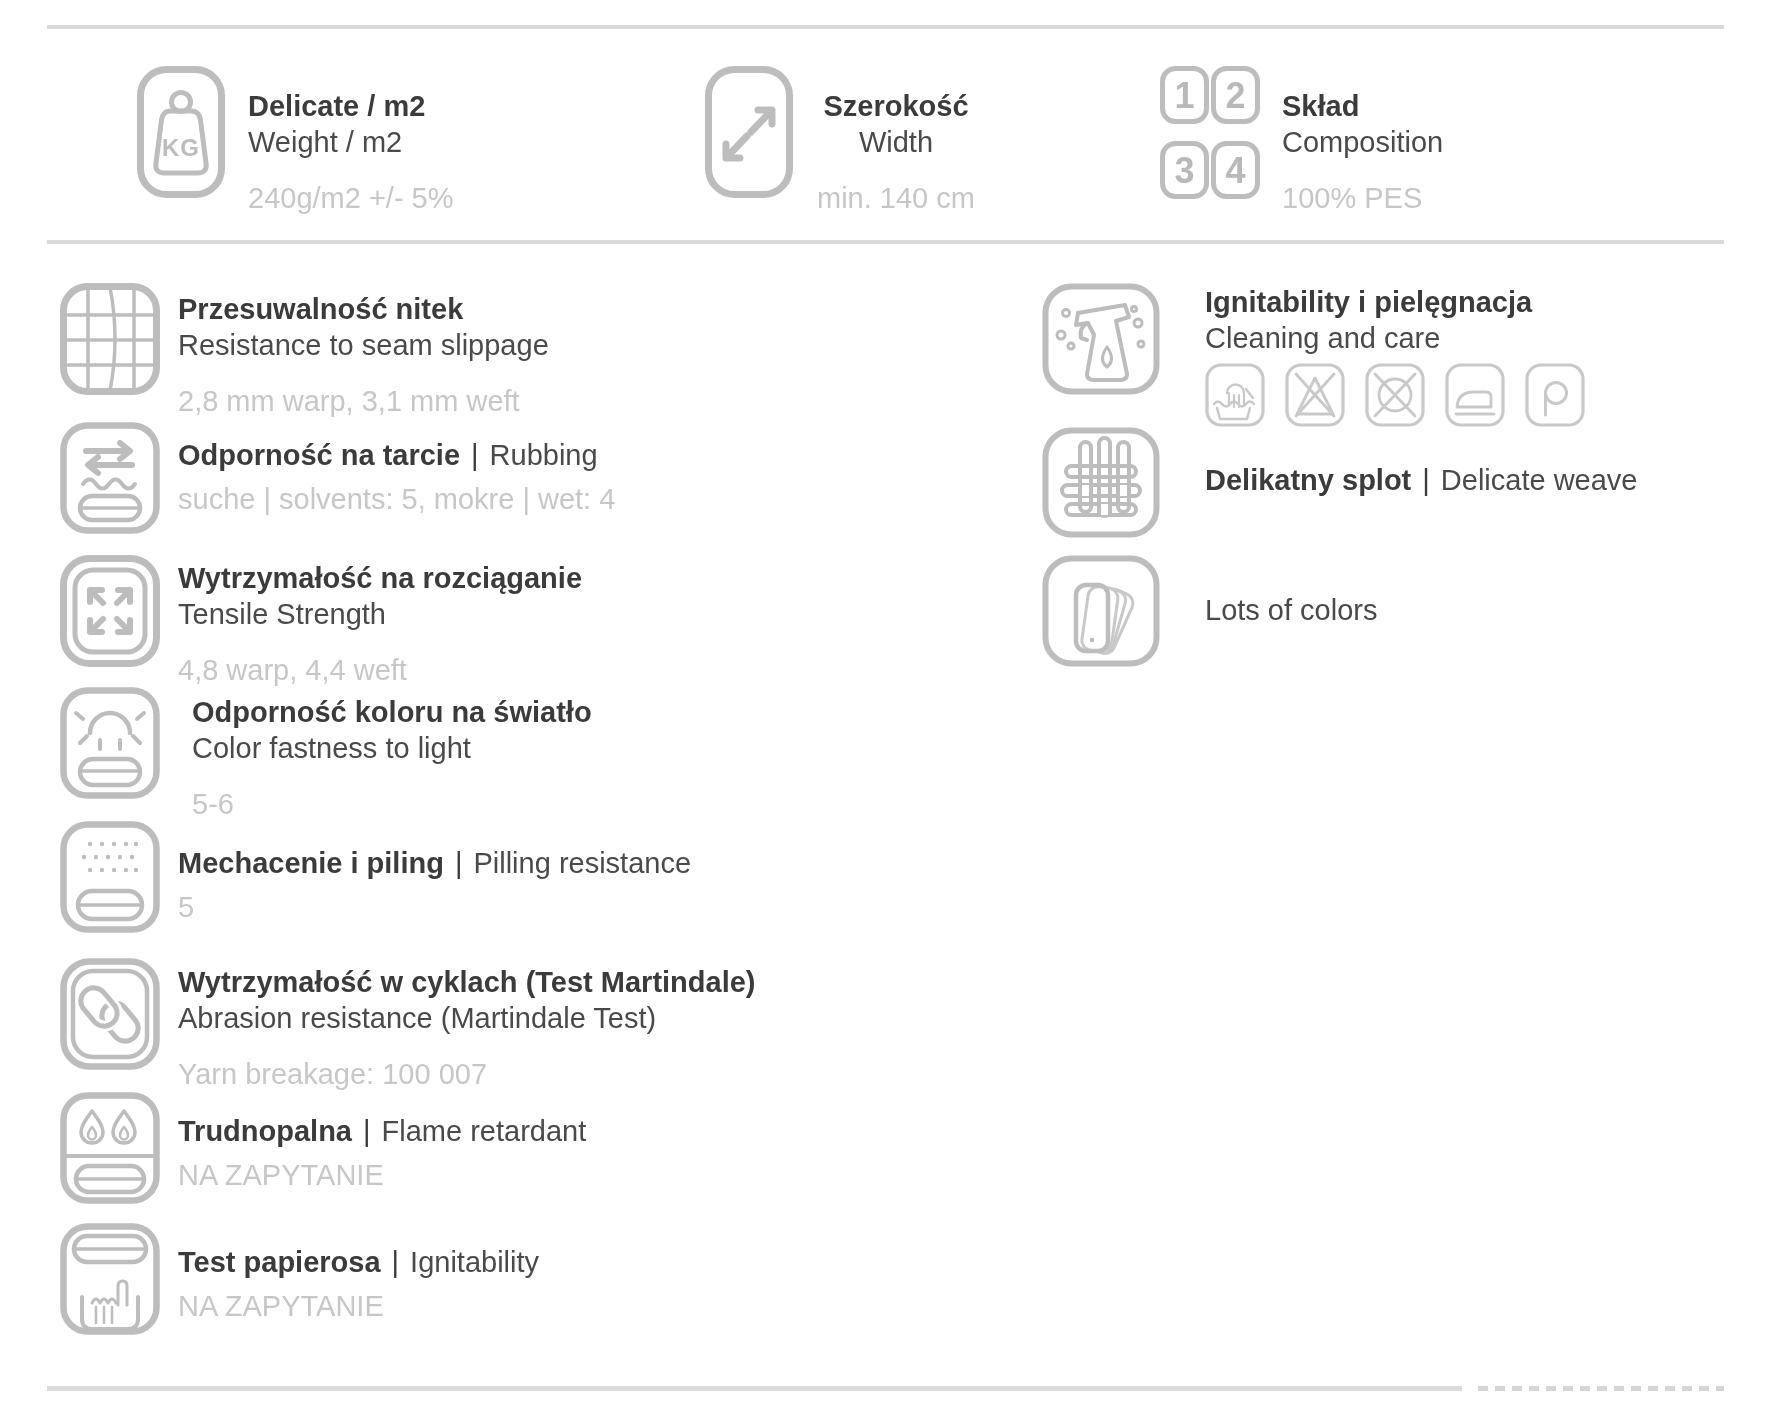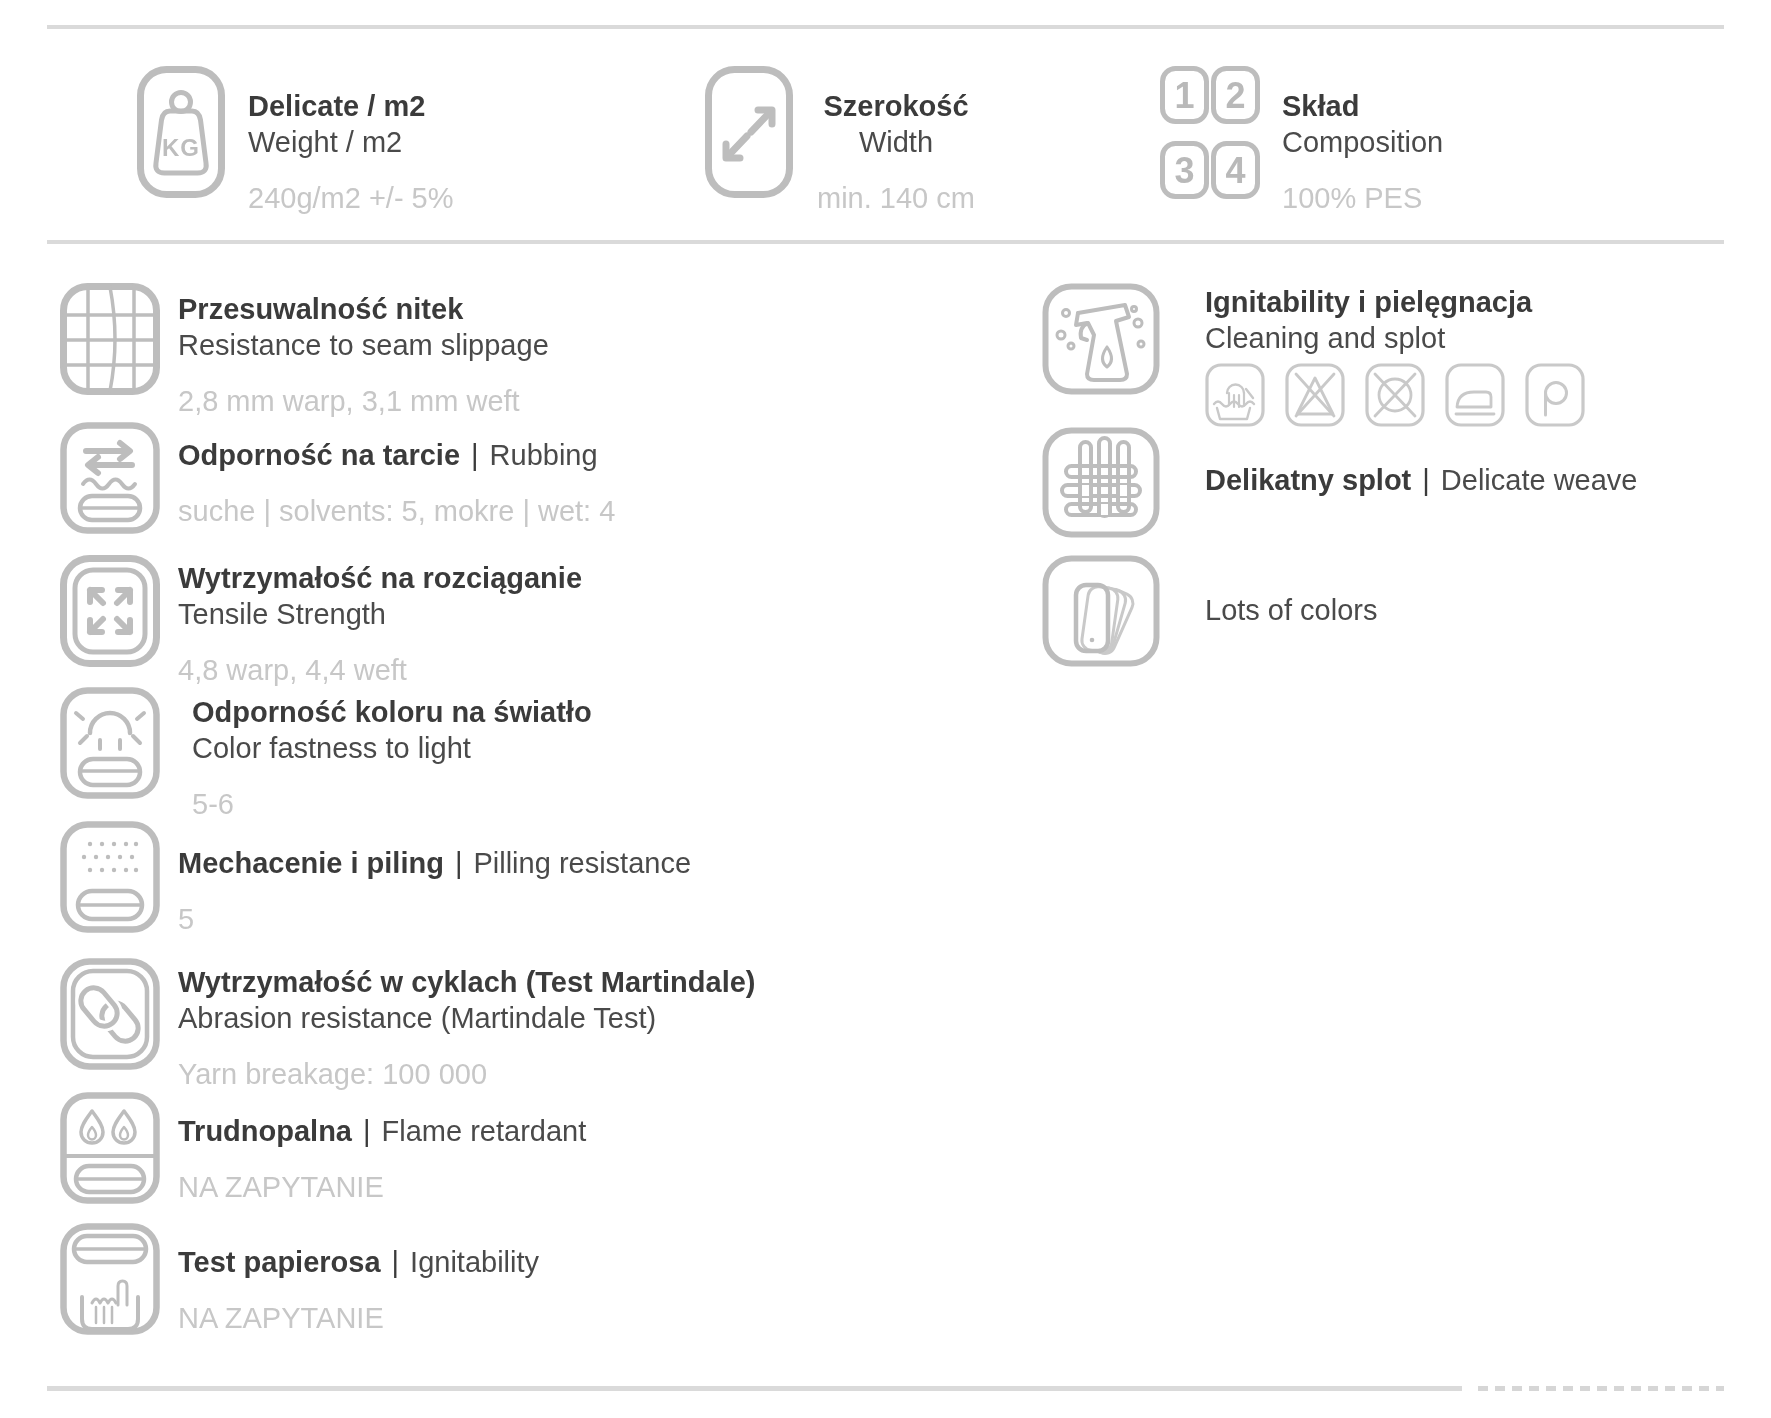--- a/index.html
+++ b/index.html
@@ -9,21 +9,21 @@
   html,body{margin:0;padding:0;background:#ffffff;}
   .page{position:relative;width:1771px;height:1418px;background:#fff;
         font-family:"Liberation Sans",sans-serif;font-size:29px;line-height:36px;overflow:hidden;}
   .abs{position:absolute;}
   .hr{position:absolute;height:4px;background:var(--dv);}
   .tx{position:absolute;white-space:nowrap;}
   .t1{font-weight:700;color:var(--t);}
   .t2{font-weight:400;color:var(--s);}
   .t3{font-weight:400;color:var(--v);}
   .gap3{margin-top:20px;}
-  .gap2{margin-top:20px;}
+  .gap2{margin-top:8px;}
   .sep{font-weight:400;color:var(--t);padding:0 11px;}
   .care-row{position:absolute;display:flex;gap:20px;}
   svg{display:block;}
   .s{stroke:var(--ic);fill:none;stroke-linecap:round;stroke-linejoin:round;}
   .sc{stroke:var(--care);fill:none;stroke-linecap:round;stroke-linejoin:round;}
   .f{fill:var(--ic);}
   .marks{position:absolute;height:5px;
          background:repeating-linear-gradient(90deg,#d6d6d6 0 10px,rgba(255,255,255,0) 10px 17px);}
 </style>
 </head>
@@ -167,21 +167,21 @@
       <rect class="s" x="-13" y="-21" width="26" height="42" rx="13" stroke-width="5"></rect>
     </g>
     <g transform="translate(39,49) rotate(-40)">
       <rect x="-13" y="-21" width="26" height="42" rx="13" fill="none" stroke="#ffffff" stroke-width="11"></rect>
       <rect class="s" x="-13" y="-21" width="26" height="42" rx="13" stroke-width="5"></rect>
     </g>
   </svg>
   <div class="tx" style="left:178px;top:964px;">
     <div class="t1">Wytrzymałość w cyklach (Test Martindale)</div>
     <div class="t2">Abrasion resistance (Martindale Test)</div>
-    <div class="t3 gap3">Yarn breakage: 100 000</div>
+    <div class="t3 gap3">Yarn breakage: 100 007</div>
   </div>
 
   <svg class="abs" style="left:60px;top:1092px;" width="100" height="112" viewBox="0 0 100 112">
     <rect class="s" x="3.5" y="3.5" width="93" height="105" rx="24" stroke-width="6.5"></rect>
     <g transform="translate(32,32)">
       <path class="s" stroke-width="3.5" d="M0 -13 C5 -6 11 1 11 8 C11 14.5 6 19 0 19 C-6 19 -11 14.5 -11 8 C-11 1 -5 -6 0 -13 Z"></path>
       <path class="s" stroke-width="2.5" d="M0 3 C-2.5 6 -4 8.5 -4 11 C-4 13.5 -2 15.5 0 15.5 C2 15.5 4 13.5 4 11 C4 8.5 2.5 6 0 3 Z"></path>
     </g>
     <g transform="translate(64,32)">
       <path class="s" stroke-width="3.5" d="M0 -13 C5 -6 11 1 11 8 C11 14.5 6 19 0 19 C-6 19 -11 14.5 -11 8 C-11 1 -5 -6 0 -13 Z"></path>
@@ -221,21 +221,21 @@
     <path class="s" stroke-width="3" d="M65 64 q-9 13 0 20 q9 -7 0 -20"></path>
     <circle class="s" cx="24" cy="30" r="3.5" stroke-width="3"></circle>
     <circle class="s" cx="19" cy="52" r="4" stroke-width="3"></circle>
     <circle class="s" cx="29" cy="63" r="3" stroke-width="3"></circle>
     <circle class="s" cx="96" cy="40" r="4" stroke-width="3"></circle>
     <circle class="s" cx="99" cy="61" r="3" stroke-width="3"></circle>
     <circle class="s" cx="92" cy="26" r="2.5" stroke-width="3"></circle>
   </svg>
   <div class="tx" style="left:1205px;top:284px;">
     <div class="t1">Ignitability i pielęgnacja</div>
-    <div class="t2">Cleaning and splot</div>
+    <div class="t2">Cleaning and care</div>
   </div>
   <div class="care-row" style="left:1205px;top:363px;">
     <svg width="60" height="64" viewBox="0 0 60 64">
       <rect class="sc" x="2" y="2" width="56" height="60" rx="14" stroke-width="3.2"></rect>
       <path class="sc" stroke-width="2.4" d="M9 41 q4 -5 8 0 t8 0 t8 0 t8 0 t8 0"></path>
       <path class="sc" stroke-width="2.4" d="M12 45 l3 11 h27 l3 -11"></path>
       <path class="sc" stroke-width="2.4" d="M22 30 a8.5 8.5 0 0 1 17 0"></path>
       <path class="sc" stroke-width="2.2" d="M24 30 V42 M29 32 V44 M34 32 V44 M39 30 V42"></path>
       <path class="sc" stroke-width="2.4" d="M41 26 l7 9"></path>
     </svg>

